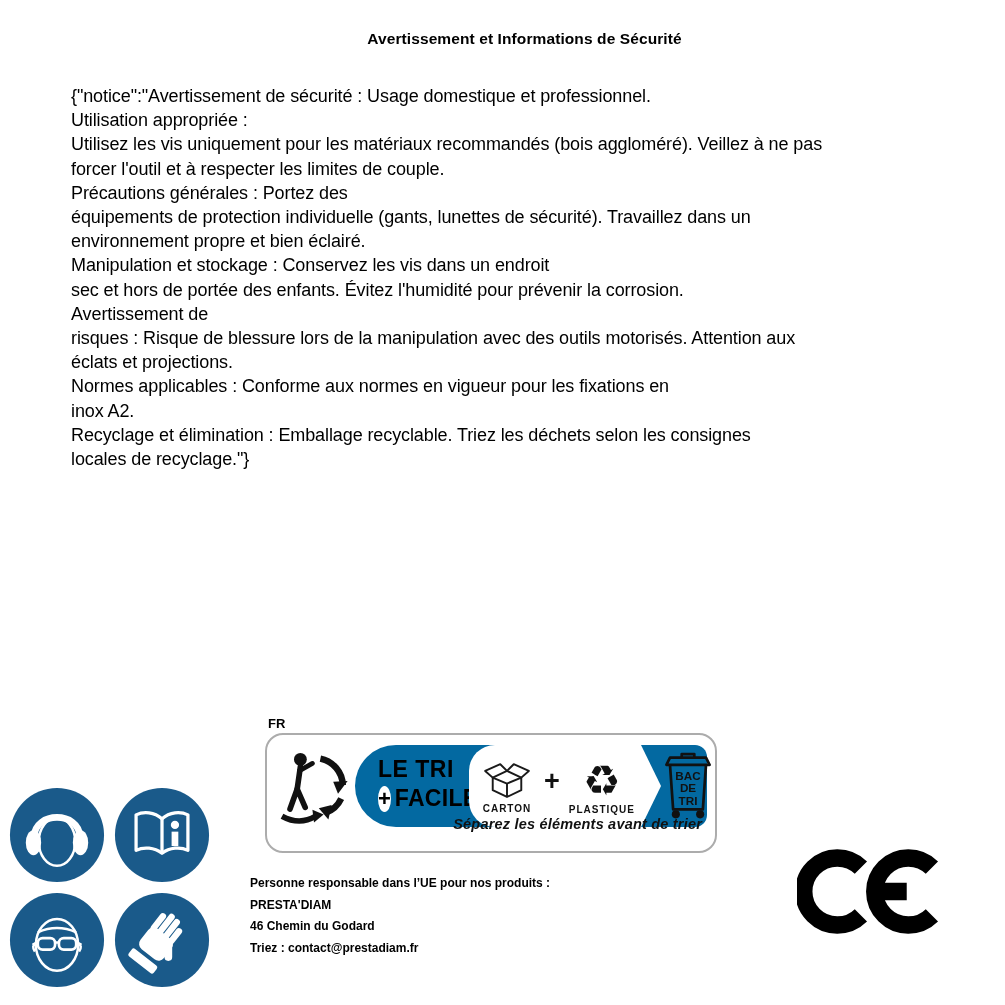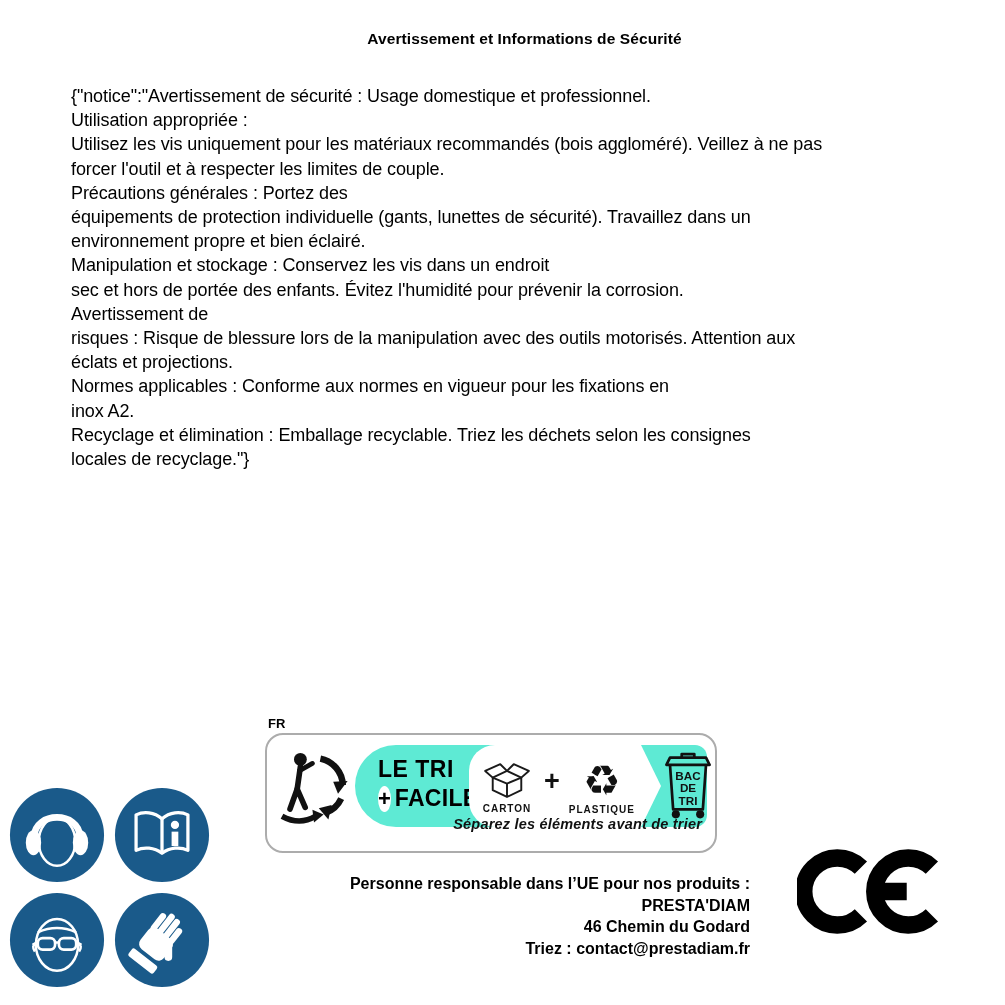--- a/index.html
+++ b/index.html
@@ -57,22 +57,22 @@
   .carton-svg { width:56px; height:42px; display:block; }
   .band-right { width:74px; display:flex; align-items:center; }
   .bin-svg { width:54px; height:72px; display:block; }
   .tagline {
     position:absolute; right:13px; top:81px; font-size:14.5px; font-weight:bold;
     font-style:italic; color:#111; letter-spacing:.2px;
   }
 
   
   .responsible {
-    position:absolute; left:250px; top:873px; width:500px; text-align:right;
-    font-size:16px; font-weight:bold; line-height:21.5px;
+    position:absolute; left:250px; top:873px; width:500px; text-align:left;
+    font-size:12px; font-weight:bold; line-height:21.5px;
   }
 
   
   .ce-mark { position:absolute; left:797px; top:843px; width:142px; height:97px; }
 </style>
 </head>
 <body>
 
 <div class="page">
 
@@ -151,21 +151,21 @@
         <path d="M29,50 L20,75 M29,50 L39,73" stroke-width="7" fill="none" stroke-linecap="round"></path>
         <path d="M10,84 Q32,96 52,84" stroke-width="7" fill="none"></path>
         <path d="M50,92 L62,82 L48,76 Z" stroke="none"></path>
         <path d="M58,12 A35,35 0 0 1 86,45" stroke-width="8" fill="none"></path>
         <path d="M92,40 L80,56 L74,41 Z" stroke="none"></path>
         <path d="M84,62 A35,35 0 0 1 64,80" stroke-width="8" fill="none"></path>
         <path d="M68,88 L56,74 L72,70 Z" stroke="none"></path>
       </g>
     </svg>
 
-    <div class="band" style="background:#5eead4">
+    <div class="band" style="background:#0369a1">
       <div class="band-left">
         <div class="tri-line1">LE TRI</div>
         <div class="tri-line2">
           <span class="plus-circle">+</span>
           <span class="word">FACILE</span>
         </div>
       </div>
 
       <div class="band-mid">
         <div class="material">

